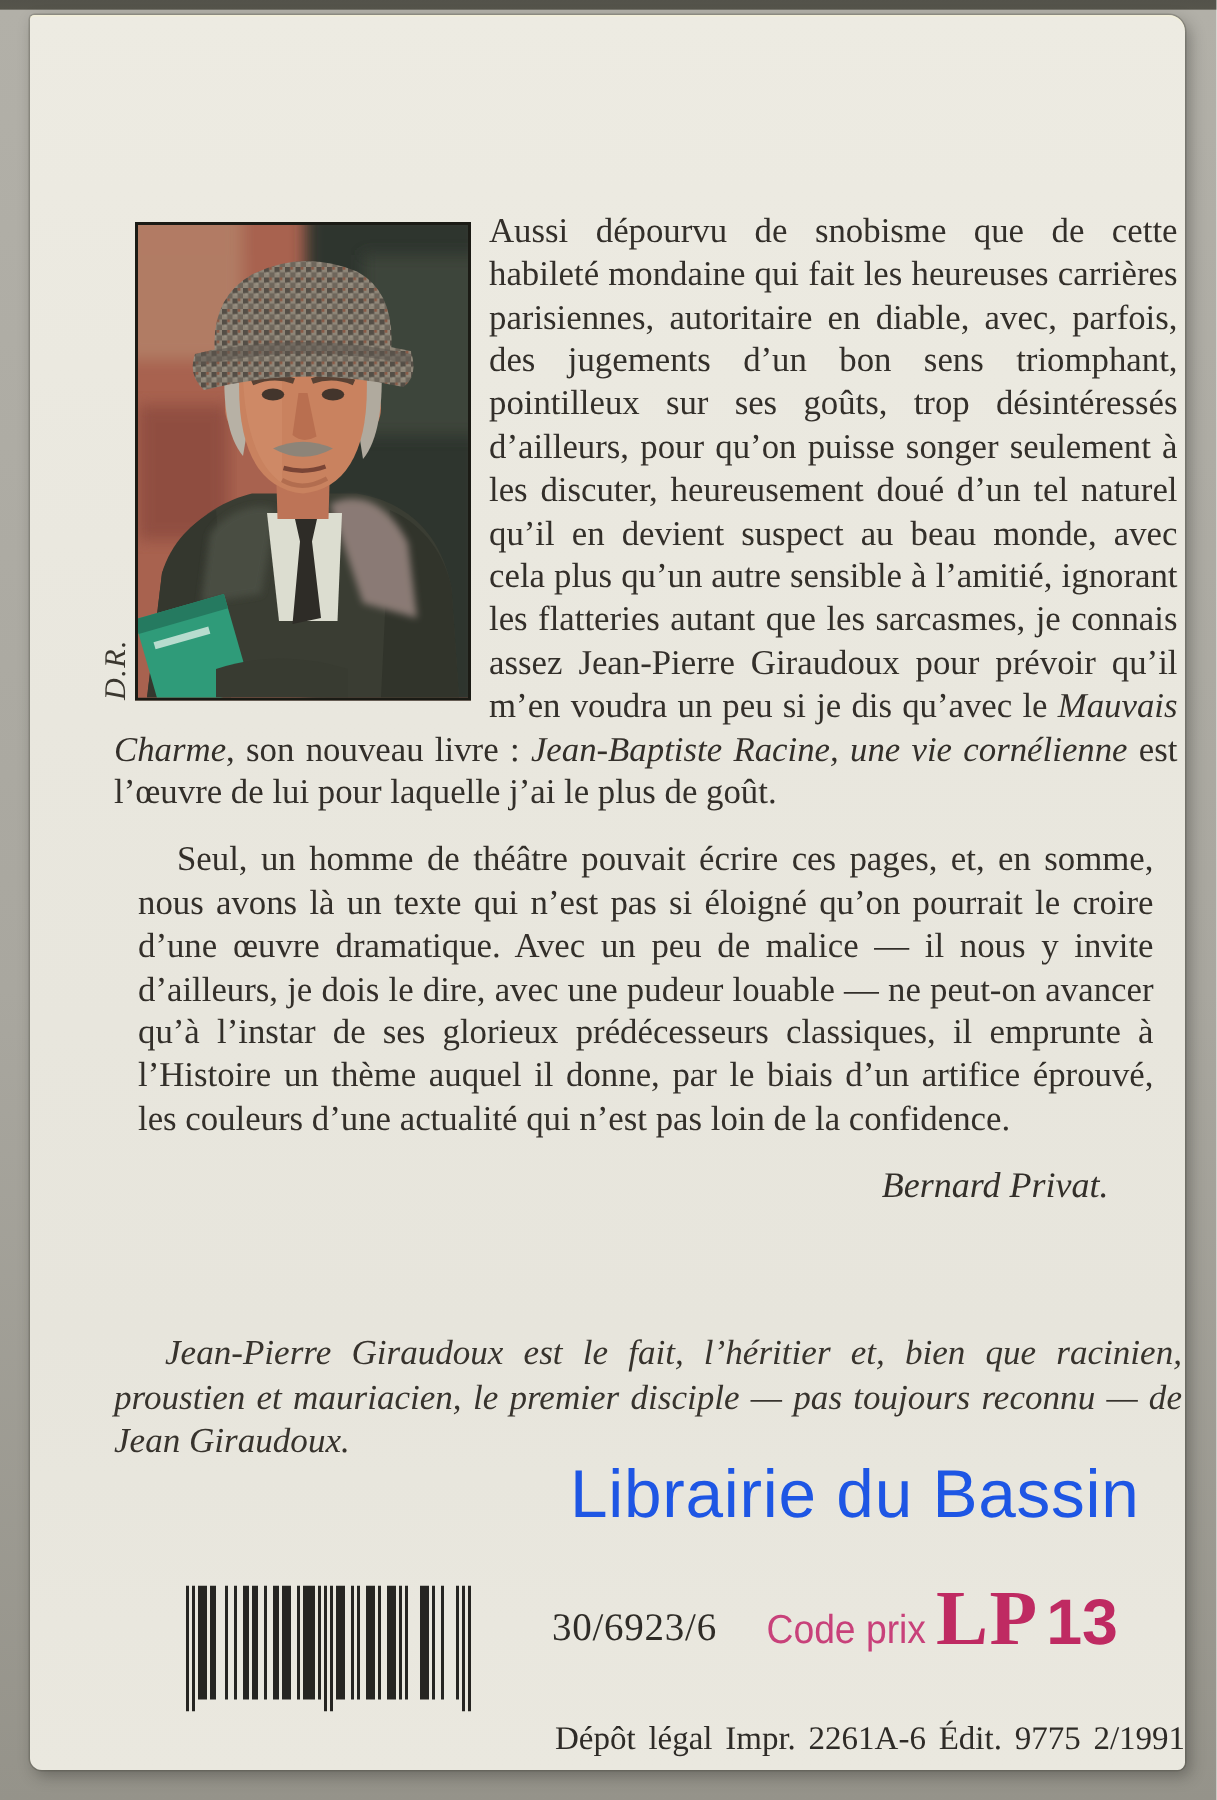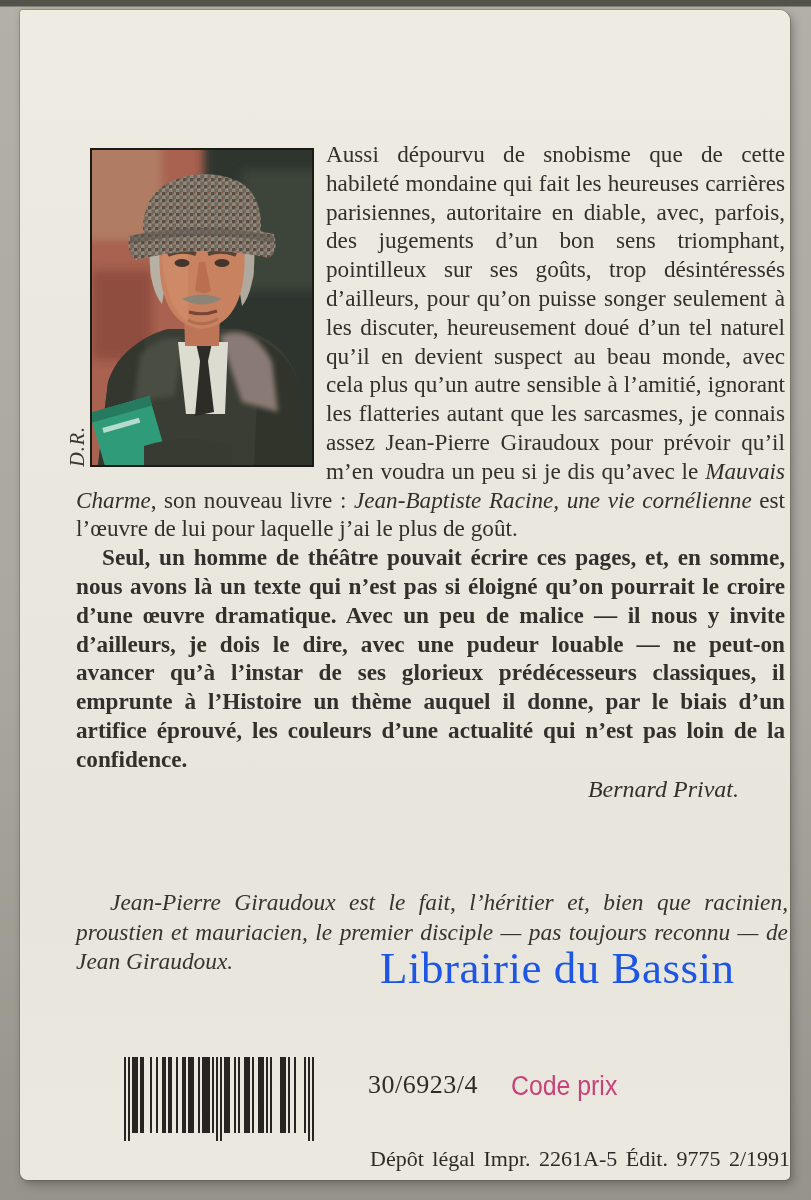--- a/index.html
+++ b/index.html
@@ -24,33 +24,33 @@
   .photo-box{
     width:220px;height:315px;border:2px solid #1b1b15;background:#7c5a4c;
   }
   .photo-box svg{display:block;}
   .photo-credit{
     position:absolute;left:-27px;bottom:0px;
     writing-mode:vertical-rl;transform:rotate(180deg);
     font-style:italic;font-size:20px;letter-spacing:1px;color:#3b372f;
   }
   .para1{margin:0;}
-  .para2{margin:0;text-indent:26px;font-weight:bold;}
+  .para2{margin:16px;text-indent:26px;}
   .it{font-style:italic;}
   .signature{
     margin:1px 46px 0 0;text-align:right;font-style:italic;font-size:24px;color:#332f2a;
   }
   .note{
     position:absolute;left:56px;top:878px;width:712px;
     font-style:italic;font-size:23.4px;line-height:29.6px;color:#37332d;
     text-indent:34px;text-align:justify;
   }
   .watermark{
-    position:absolute;left:360px;top:932px;
-    font-family:Liberation Serif, serif;
+    position:absolute;left:360px;top:960px;
+    font-family:Liberation Sans, sans-serif;
     font-size:45px;font-weight:400;letter-spacing:.5px;white-space:nowrap;
   }
   .barcode-wrap{position:absolute;left:96px;top:1047px;width:206px;text-align:center;}
   .barcode-wrap svg{display:block;margin:0 auto;}
   .barcode-digits{
     margin-top:1px;font-family:"DejaVu Sans", sans-serif;
     font-size:21px;letter-spacing:1.5px;color:#262522;white-space:nowrap;text-align:left;
   }
   .stock-code{
     position:absolute;left:348px;top:1060px;
@@ -218,20 +218,21 @@
         <rect x="158" y="0" width="2" height="76" fill="#262522"></rect>
         <rect x="160" y="0" width="2" height="76" fill="#262522"></rect>
         <rect x="164" y="0" width="2" height="76" fill="#262522"></rect>
         <rect x="170" y="0" width="2" height="76" fill="#262522"></rect>
         <rect x="180" y="0" width="2" height="76" fill="#262522"></rect>
         <rect x="184" y="0" width="2" height="84" fill="#262522"></rect>
         <rect x="188" y="0" width="2" height="84" fill="#262522"></rect>
       </svg>
   </div>
 
-  <div class="stock-code">30/6923/4</div>
+  <div class="stock-code">30/6923/6</div>
 
   <div class="price-label" style="color: rgb(200, 65, 122);">Code prix</div>
 
-
-  <div class="legal">Dépôt légal Impr. 2261A-5 Édit. 9775 2/1991</div>
+  <div class="price-code" style="color: rgb(191, 42, 98);"><span class="lp">LP</span><span class="num">13</span></div>
+
+  <div class="legal">Dépôt légal Impr. 2261A-6 Édit. 9775 2/1991</div>
 
 </div>
 
 </body></html>

